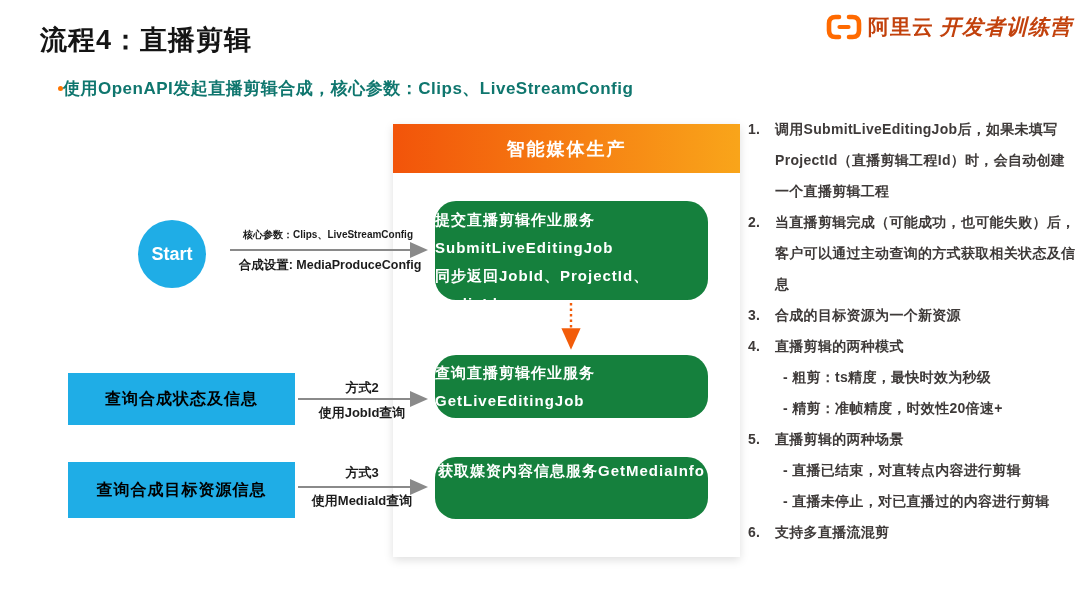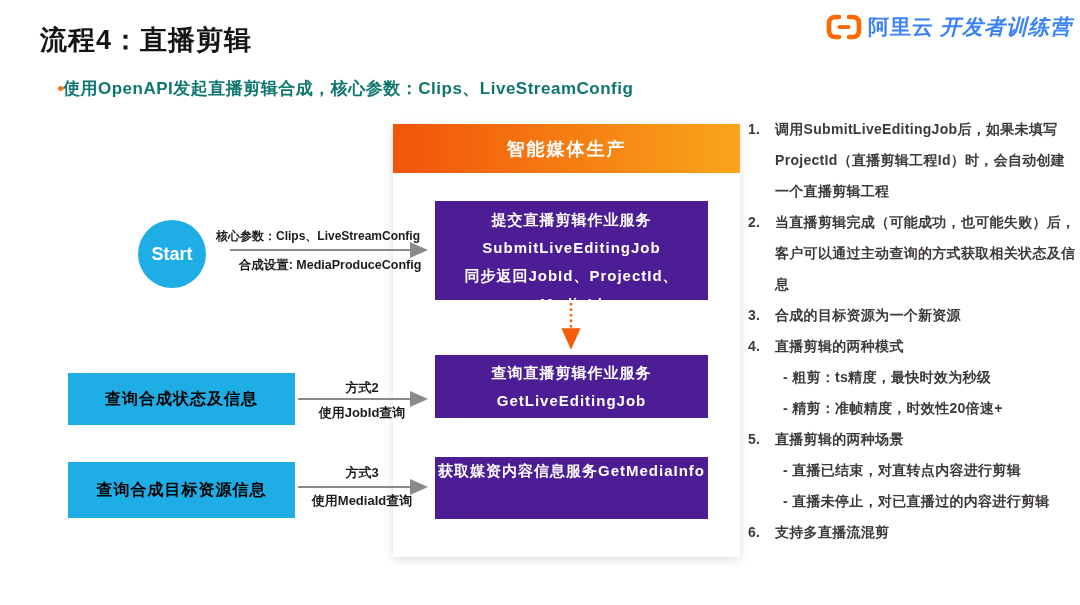--- a/index.html
+++ b/index.html
@@ -10,21 +10,21 @@
   }
   .slide{position:relative;width:1080px;height:605px;background:#fff;}
 
   
   .title{
     position:absolute;left:40px;top:22px;
     font-size:27px;font-weight:800;color:#141414;letter-spacing:1px;
   }
   .logo{
     position:absolute;left:826px;top:12px;height:30px;
-    display:flex;align-items:center;gap:6px;color:#3b82f6;
+    display:flex;align-items:center;gap:6px;color:#c2410c;
   }
   .logo .brand{font-size:21px;font-weight:800;letter-spacing:1px;}
   .logo .program{font-size:21px;font-weight:800;font-style:italic;letter-spacing:1px;}
   .bullet-line{
     position:absolute;left:58px;top:77px;display:flex;align-items:center;gap:0;
     color:#0f766e;font-size:17px;font-weight:800;letter-spacing:.5px;
   }
   .bullet-dot{width:5px;height:5px;border-radius:50%;background:#FF7500;flex:0 0 auto;}
 
   
@@ -49,36 +49,36 @@
   .cyan-box{
     position:absolute;background:#1FADE6;color:#000000;
     display:flex;align-items:center;justify-content:center;
     font-size:16px;font-weight:800;letter-spacing:1px;
   }
   .cyan-1{left:68px;top:373px;width:227px;height:52px;}
   .cyan-2{left:68px;top:462px;width:227px;height:56px;}
 
   
   .orange-box{
-    position:absolute;background:#4c1d95;color:#fff;text-align:center;
-    font-size:15px;font-weight:800;letter-spacing:1px;overflow:hidden;
+    position:absolute;background:#15803d;color:#fff;
+    font-size:15px;font-weight:800;letter-spacing:1px;overflow:hidden;border-radius:21px;
   }
   .orange-box .ln{line-height:28px;white-space:nowrap;}
   .ob-1{left:435px;top:201px;width:273px;height:99px;padding-top:5px;box-sizing:border-box;}
   .ob-2{left:435px;top:355px;width:273px;height:63px;display:flex;flex-direction:column;justify-content:center;}
   .ob-3{left:435px;top:457px;width:273px;height:62px;display:flex;flex-direction:row;justify-content:center;}
 
   
   .arrows{position:absolute;left:0;top:0;width:1080px;height:605px;pointer-events:none;}
 
   
   .alabel{
     position:absolute;color:#1c1c1c;font-weight:800;text-align:center;white-space:nowrap;
   }
-  .lbl-core{left:216px;top:228px;width:204px;font-size:12px;}
+  .lbl-core{left:226px;top:228px;width:204px;font-size:10px;}
   .lbl-produce{left:232px;top:257px;width:196px;font-size:12.5px;}
   .lbl-output{left:232px;top:273px;width:196px;font-size:12.5px;}
   .lbl-way2{left:302px;top:379px;width:120px;font-size:13px;}
   .lbl-jobid{left:296px;top:404px;width:132px;font-size:13px;}
   .lbl-way3{left:302px;top:464px;width:120px;font-size:13px;}
   .lbl-mediaid{left:290px;top:492px;width:144px;font-size:13px;}
 
   
   .notes{
     position:absolute;left:748px;top:114px;width:330px;

